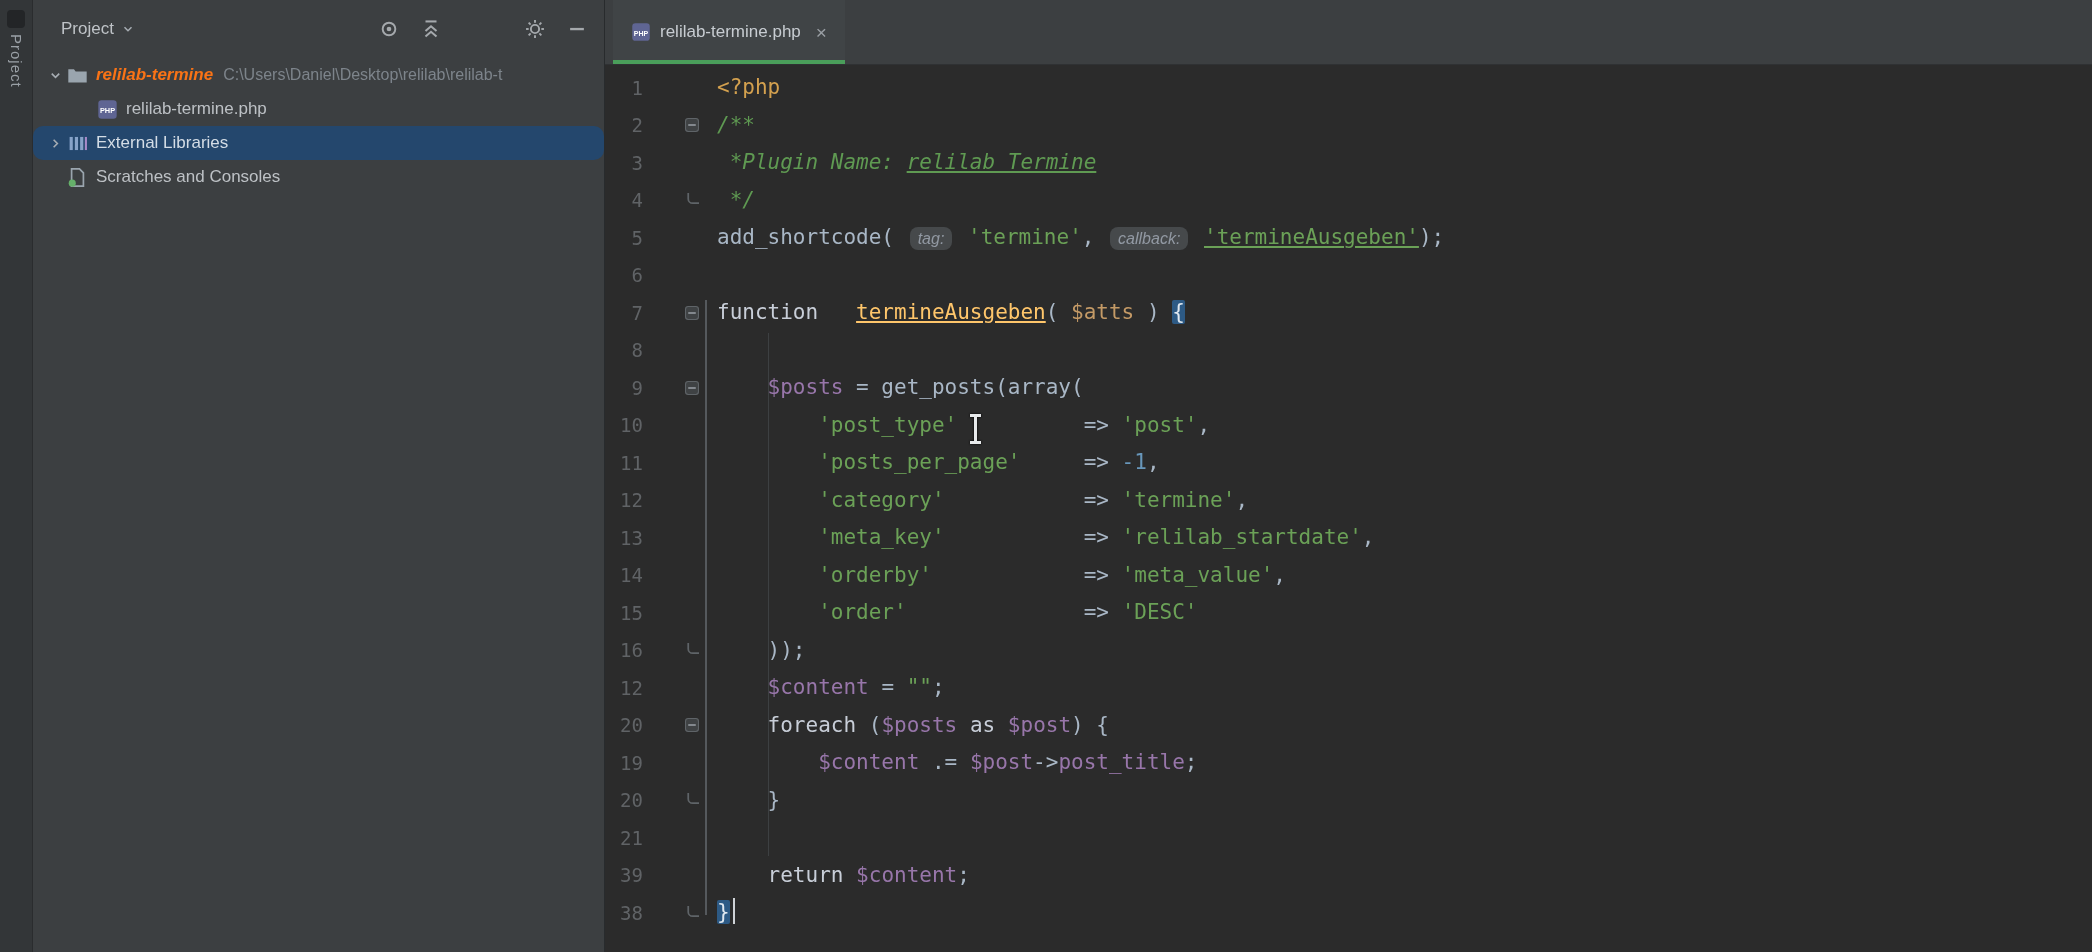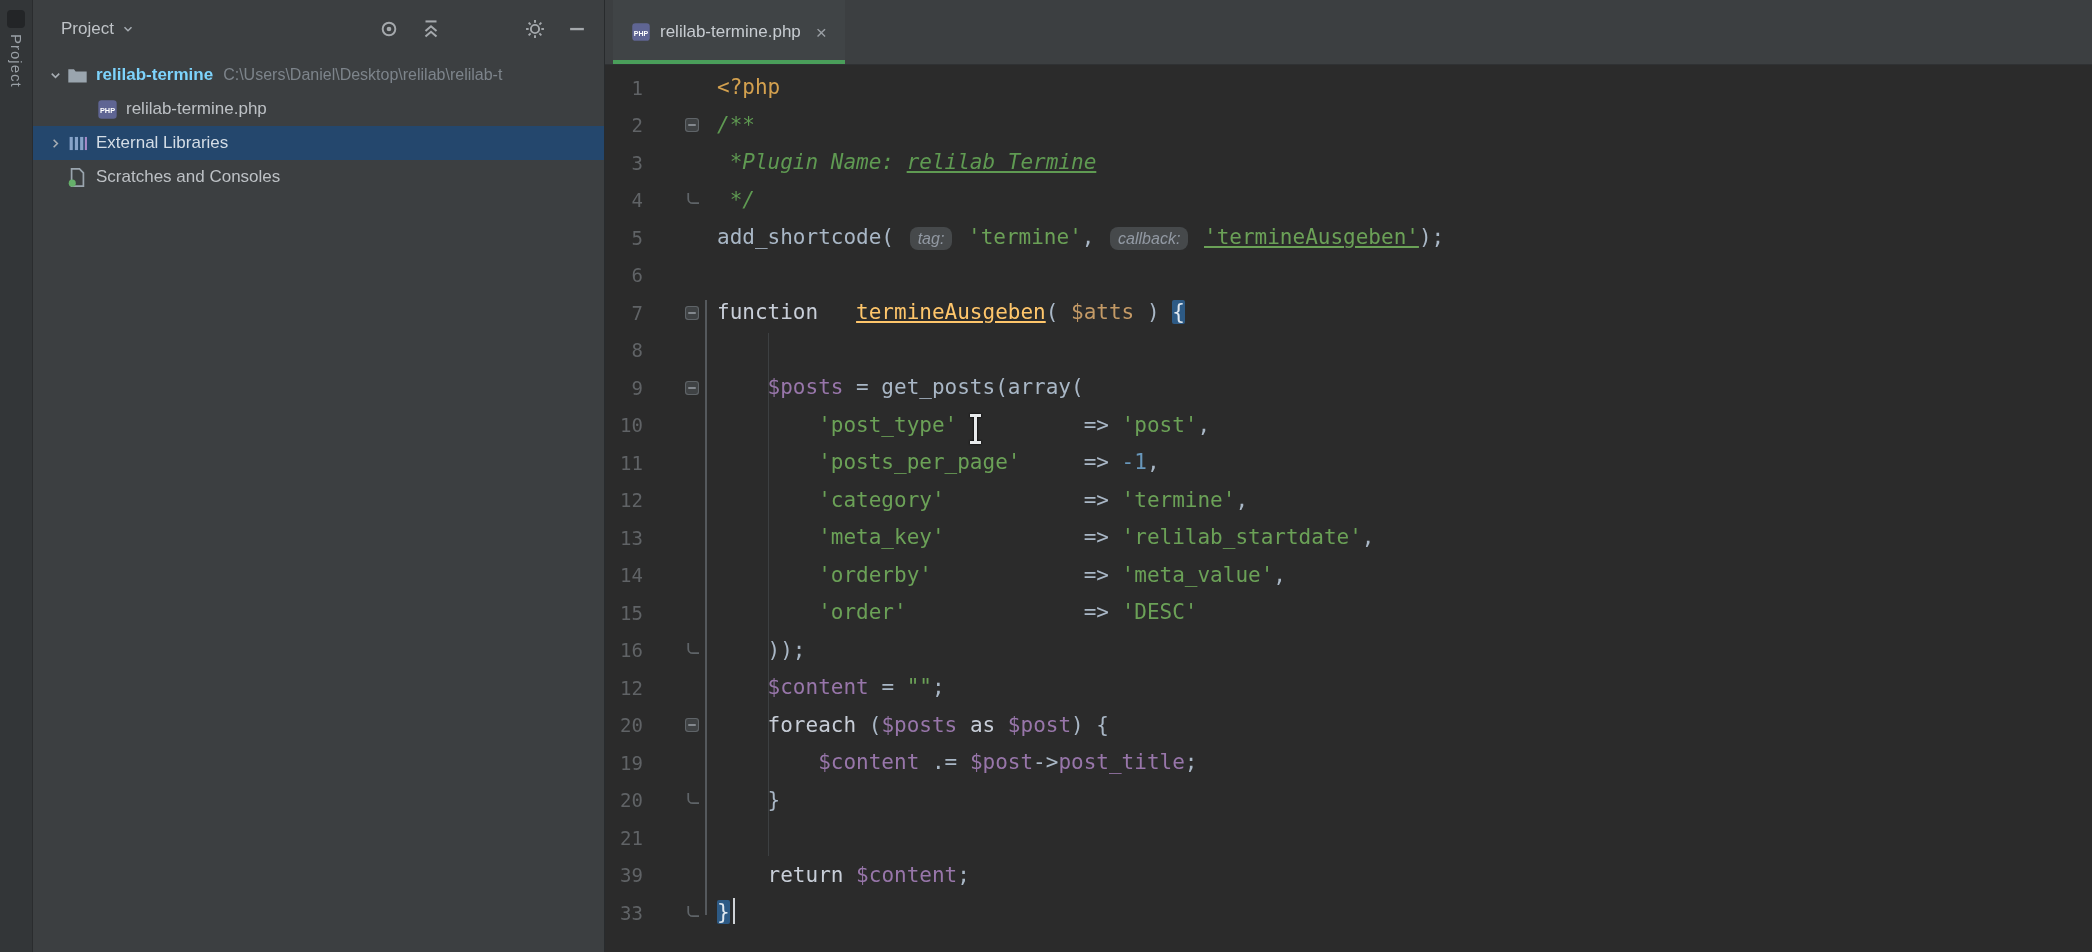--- a/index.html
+++ b/index.html
@@ -21,28 +21,28 @@
   
   .project-panel{width:571px;flex:none;background:#3c3f41;display:flex;flex-direction:column;border-right:1px solid #282b2d;}
   .panel-header{height:58px;flex:none;display:flex;align-items:center;padding:0 16px 0 28px;}
   .ph-title{display:flex;align-items:center;gap:7px;color:#bfc3c7;font-size:17px;cursor:pointer;}
   .ph-title .icon{width:14px;height:14px;display:inline-flex;}
   .ph-icons{margin-left:auto;display:flex;align-items:center;gap:20px;}
   .ph-icon{width:22px;height:22px;display:inline-flex;cursor:pointer;opacity:.92;}
   .ph-icon.gap{margin-left:62px;}
   .tree{flex:1;overflow:hidden;}
   .tree-row{height:34px;display:flex;align-items:center;padding-left:10px;font-size:17px;color:#bdc1c5;white-space:nowrap;overflow:hidden;cursor:pointer;}
-  .tree-row.selected{background:#24476d;}
+  .tree-row.selected{background:#24476d;border-radius:10px;}
   .tree-row.selected .tlabel{color:#d4dde6;}
   .tree-row.ind{padding-left:40px;}
   .chev{width:24px;height:22px;flex:none;display:flex;align-items:center;justify-content:center;}
   .chev svg{width:15px;height:15px;}
   .ticon{width:21px;height:21px;flex:none;display:inline-flex;margin-right:8px;}
   .ticon svg{width:100%;height:100%;}
-  .tlabel.bold{font-weight:bold;color:#7dd3fc;}
+  .tlabel.bold{font-weight:bold;color:#f97316;font-style:italic;}
   .tpath{color:#7d848b;margin-left:10px;font-size:16px;text-align:center;}
 
   
   .editor{flex:1;min-width:0;display:flex;flex-direction:column;background:#2b2b2b;position:relative;}
   .tabbar{height:64px;flex:none;background:#3c3f41;border-bottom:1px solid #2f3133;display:flex;align-items:stretch;padding-left:8px;}
   .tab{position:relative;display:flex;align-items:center;gap:9px;padding:0 18px;background:#404446;cursor:pointer;}
   .tab .ticon{margin-right:0;width:20px;height:20px;}
   .tab-title{color:#c7ccd1;font-size:17px;}
   .tab-close{color:#9a9fa4;font-size:19px;line-height:1;margin-left:6px;cursor:pointer;}
   .tab-underline{position:absolute;left:0;right:0;bottom:0;height:4px;background:#4a9e5a;}
@@ -323,21 +323,21 @@
           </div>
           <div class="gline">
             <span class="gnum">21</span>
             <span class="gfold"></span>
           </div>
           <div class="gline">
             <span class="gnum">39</span>
             <span class="gfold"></span>
           </div>
           <div class="gline">
-            <span class="gnum">33</span>
+            <span class="gnum">38</span>
             <span class="gfold">
               <svg viewBox="0 0 13 13">
                 <path d="M3 0v5.5a4 4 0 0 0 4 4h6" fill="none" stroke="#5f6468" stroke-width="1.6"></path>
               </svg>
             </span>
           </div>
         </div>
       <div class="code"><div class="cline"><span class="t-p">&lt;?php</span></div><div class="cline"><span class="t-c">/**</span></div><div class="cline"><span class="t-c"> *Plugin Name: </span><span class="t-cu">relilab Termine</span></div><div class="cline"><span class="t-c"> */</span></div><div class="cline"><span class="t-d">add_shortcode( </span><span class="t-ch">tag:</span><span class="t-d"> </span><span class="t-s">'termine'</span><span class="t-d">, </span><span class="t-ch">callback:</span><span class="t-d"> </span><span class="t-su">'termineAusgeben'</span><span class="t-d">);</span></div><div class="cline"></div><div class="cline"><span class="t-k">function   </span><span class="t-f">termineAusgeben</span><span class="t-d">( </span><span class="t-pa">$atts</span><span class="t-d"> ) </span><span class="t-bh">{</span></div><div class="cline"></div><div class="cline"><span class="t-d">    </span><span class="t-v">$posts</span><span class="t-d"> = get_posts(array(</span></div><div class="cline"><span class="t-d">        </span><span class="t-s">'post_type'</span><span class="t-d">          </span><span class="t-d">=&gt; </span><span class="t-s">'post'</span><span class="t-d">,</span></div><div class="cline"><span class="t-d">        </span><span class="t-s">'posts_per_page'</span><span class="t-d">     </span><span class="t-d">=&gt; </span><span class="t-n">-1</span><span class="t-d">,</span></div><div class="cline"><span class="t-d">        </span><span class="t-s">'category'</span><span class="t-d">           </span><span class="t-d">=&gt; </span><span class="t-s">'termine'</span><span class="t-d">,</span></div><div class="cline"><span class="t-d">        </span><span class="t-s">'meta_key'</span><span class="t-d">           </span><span class="t-d">=&gt; </span><span class="t-s">'relilab_startdate'</span><span class="t-d">,</span></div><div class="cline"><span class="t-d">        </span><span class="t-s">'orderby'</span><span class="t-d">            </span><span class="t-d">=&gt; </span><span class="t-s">'meta_value'</span><span class="t-d">,</span></div><div class="cline"><span class="t-d">        </span><span class="t-s">'order'</span><span class="t-d">              </span><span class="t-d">=&gt; </span><span class="t-s">'DESC'</span></div><div class="cline"><span class="t-d">    ));</span></div><div class="cline"><span class="t-d">    </span><span class="t-v">$content</span><span class="t-d"> = </span><span class="t-s">""</span><span class="t-d">;</span></div><div class="cline"><span class="t-d">    </span><span class="t-k">foreach</span><span class="t-d"> (</span><span class="t-v">$posts</span><span class="t-d"> </span><span class="t-k">as</span><span class="t-d"> </span><span class="t-v">$post</span><span class="t-d">) {</span></div><div class="cline"><span class="t-d">        </span><span class="t-v">$content</span><span class="t-d"> .= </span><span class="t-v">$post</span><span class="t-d">-&gt;</span><span class="t-v">post_title</span><span class="t-d">;</span></div><div class="cline"><span class="t-d">    }</span></div><div class="cline"></div><div class="cline"><span class="t-d">    </span><span class="t-k">return</span><span class="t-d"> </span><span class="t-v">$content</span><span class="t-d">;</span></div><div class="cline"><span class="t-bh">}</span><span class="caret"></span></div></div>
       <div class="scope-line"></div>
       <div class="indent-guide"></div>

